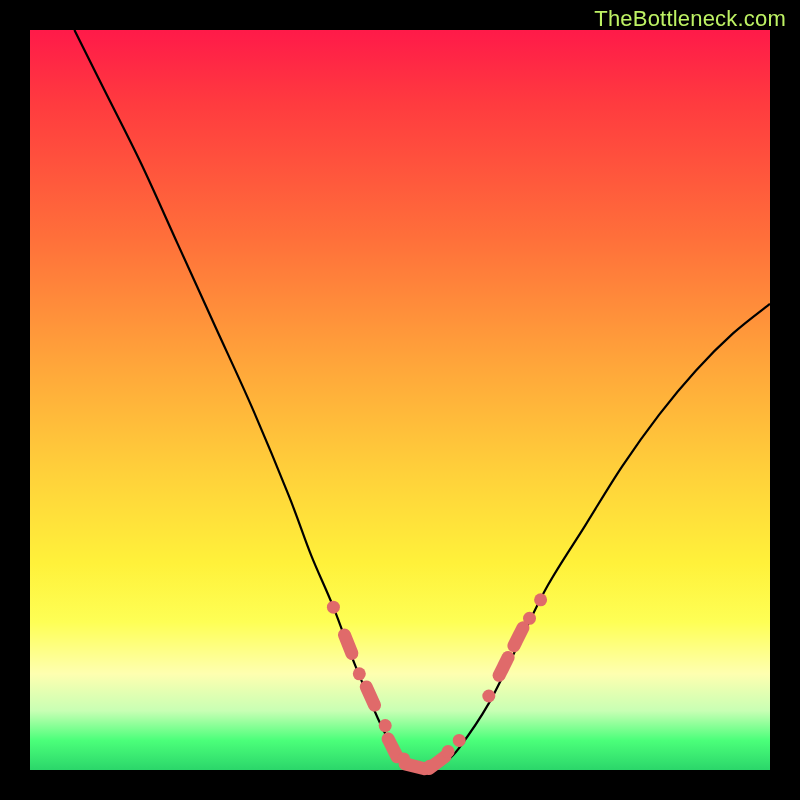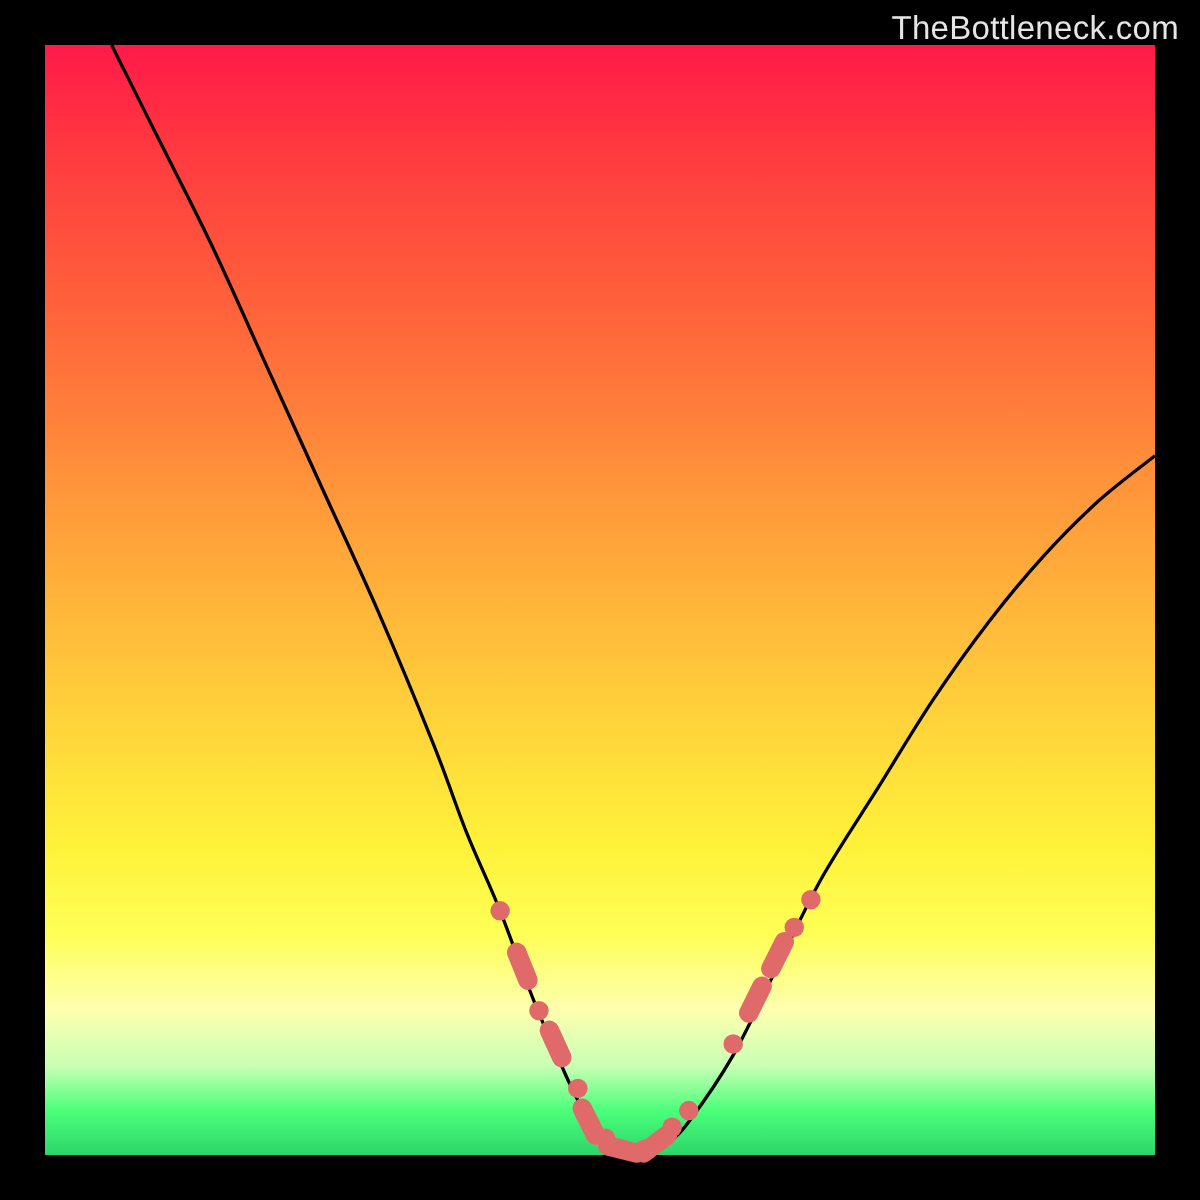--- a/index.html
+++ b/index.html
@@ -38,21 +38,21 @@
       #feffb0 87%,
       #c8ffb4 92%,
       #4bff7a 96%,
       #2bd66a 100%
     );
   }
   .watermark {
     position: absolute;
     top: 6px;
     right: 14px;
-    color: #e5e5e5;
+    color: #bef264;
     font-size: 22px;
     font-weight: 500;
     letter-spacing: 0.2px;
     user-select: none;
   }
   svg.curve {
     position: absolute;
     left: 0;
     top: 0;
     width: 740px;

